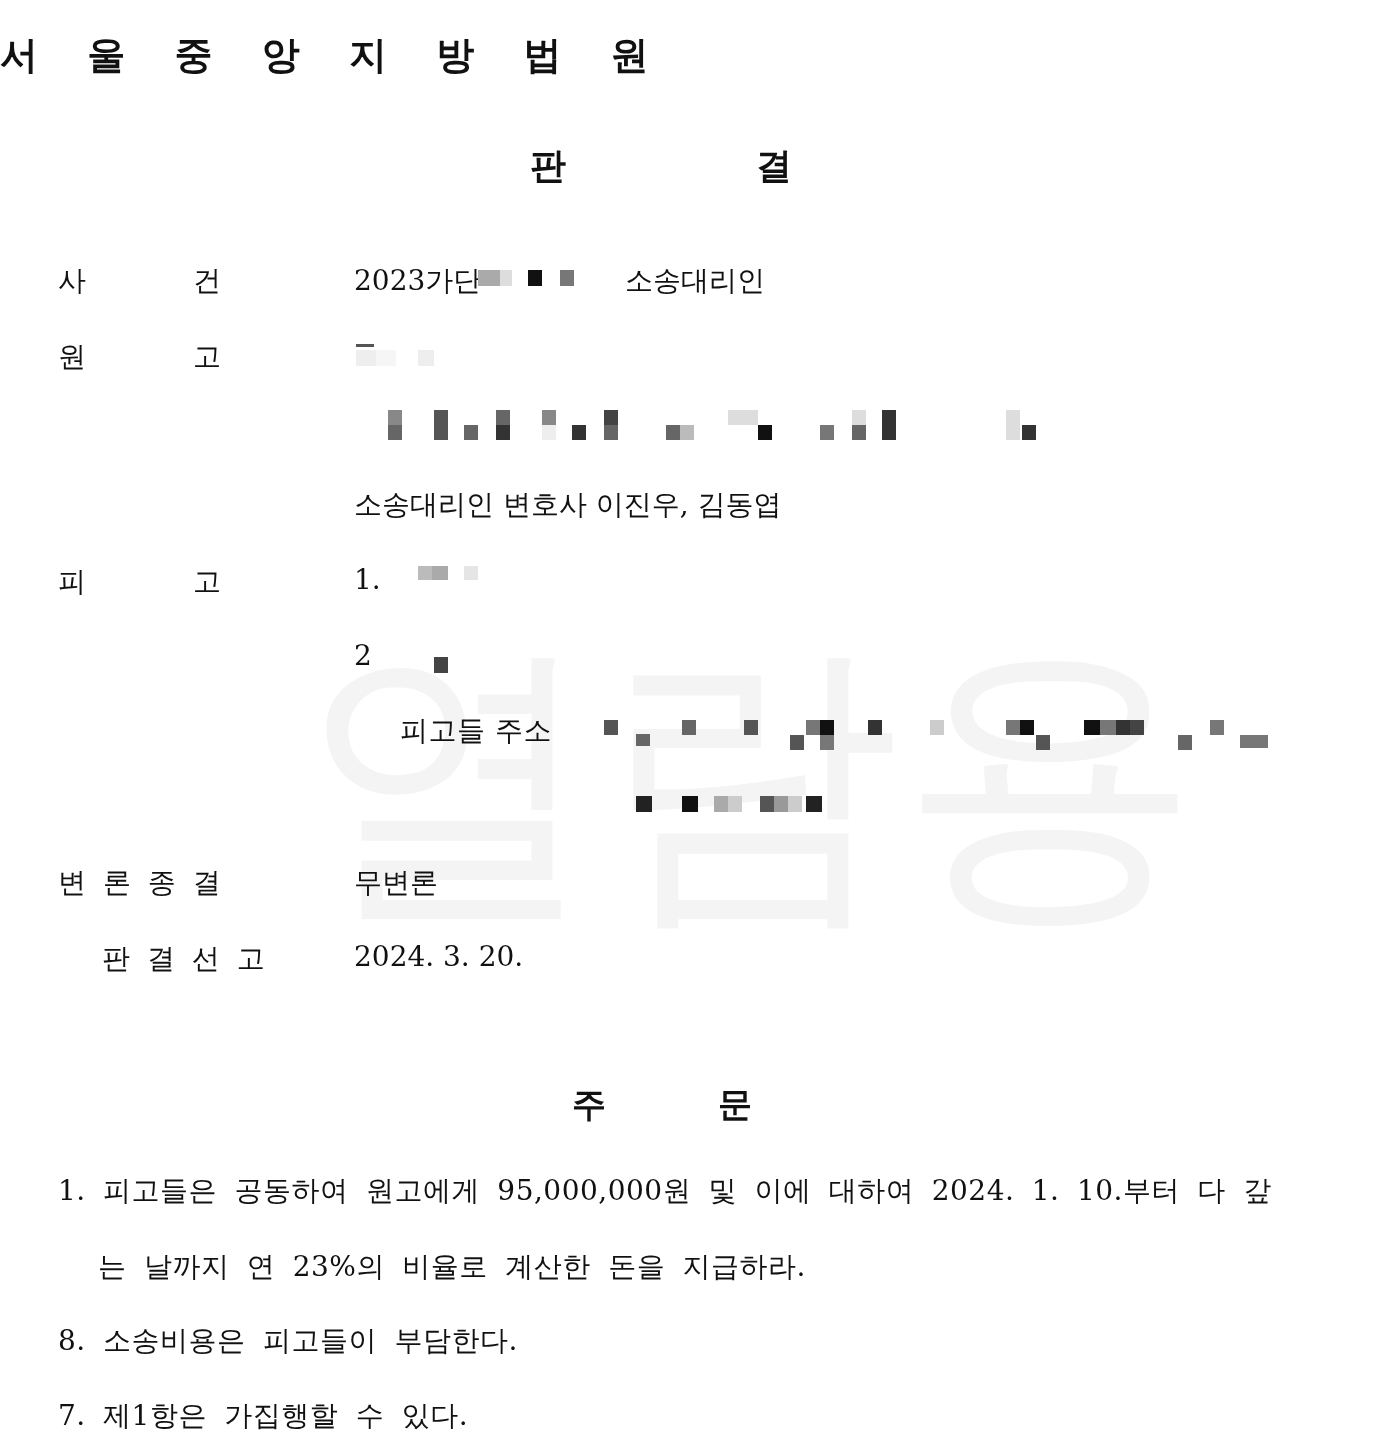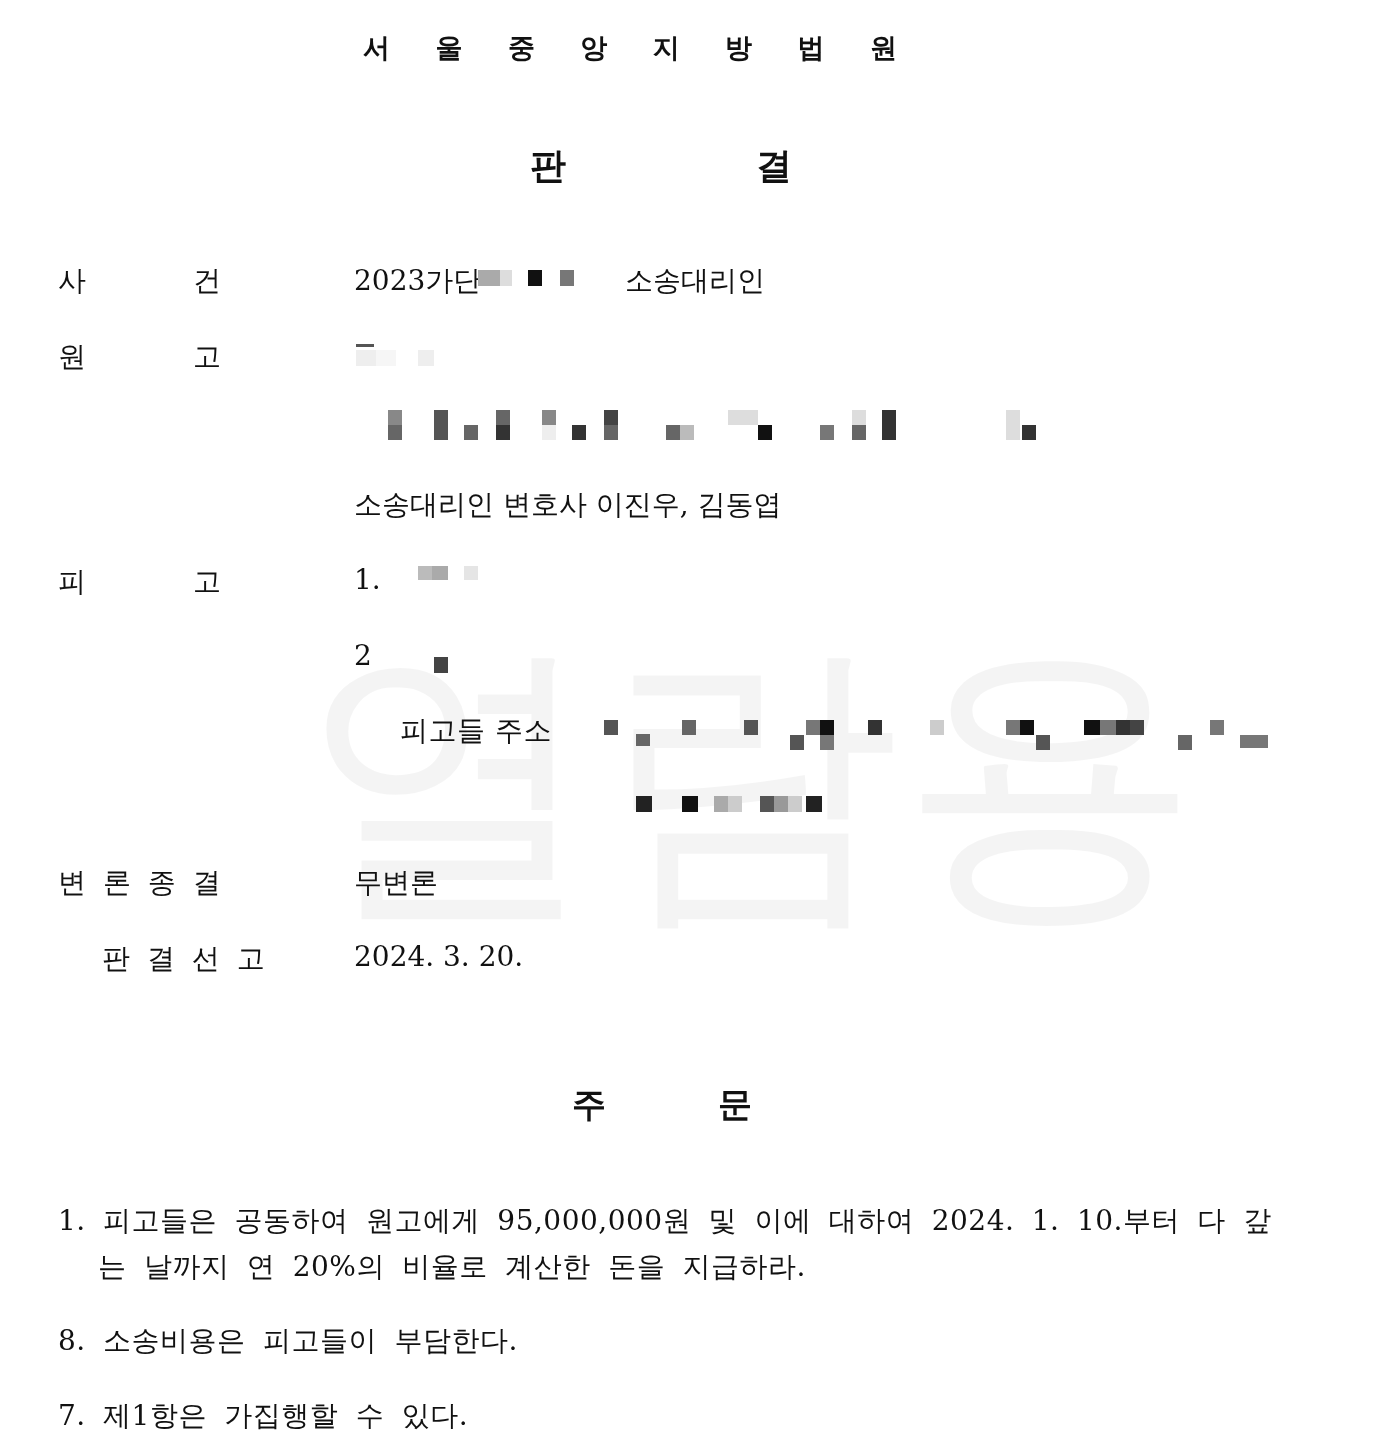--- a/index.html
+++ b/index.html
@@ -1,18 +1,18 @@
 <!DOCTYPE html>
 <html><head>
   <meta charset="utf-8">
   <style>
     html, body { margin: 0; padding: 0; background: #ffffff; }
     body { width: 1375px; height: 1434px; position: relative; overflow: hidden; color: #111; font-family: "DejaVu Serif", "Liberation Serif", serif; }
     .abs { position: absolute; white-space: nowrap; }
-    .court-title { left: 0; width: 1278px; top: 30px; text-align: center; font-family: "DejaVu Sans", sans-serif; font-weight: bold; font-size: 27px; letter-spacing: 18px; }
+    .court-title { left: 0; width: 1278px; top: 30px; text-align: left; font-family: "DejaVu Sans", sans-serif; font-weight: bold; font-size: 38px; letter-spacing: 18px; }
     .doc-title { top: 142px; font-family: "DejaVu Sans", sans-serif; font-weight: bold; font-size: 36px; }
     .sec-title { top: 1082px; font-family: "DejaVu Sans", sans-serif; font-weight: bold; font-size: 34px; }
     .row-label { font-size: 28px; }
     .row-value { font-size: 28px; left: 354px; }
     .body-text { font-size: 28px; letter-spacing: 0.5px; }
     .redact { position: absolute; }
     .redact span { position: absolute; display: block; }
     .watermark { position: absolute; color: rgba(0,0,0,0.045); font-family: "DejaVu Sans", sans-serif; font-size: 300px; line-height: 1; pointer-events: none; }
   </style>
 </head>
@@ -113,16 +113,16 @@
 </div>
 
 <div class="abs row-label" style="left:58px; top:864px; letter-spacing:4px;">변 론 종 결</div>
 <div class="abs row-value" style="top:864px;">무변론</div>
 <div class="abs row-label" style="left:58px; top:940px; letter-spacing:4px;margin-left:44px;">판 결 선 고</div>
 <div class="abs row-value" style="top:940px;">2024. 3. 20.</div>
 
 <div class="abs sec-title" style="left:572px;">주</div>
 <div class="abs sec-title" style="left:718px;">문</div>
 
-<div class="abs body-text" style="left:58px; top:1172px; word-spacing:8px;margin-top:30px;">1. 피고들은 공동하여 원고에게 95,000,000원 및 이에 대하여 2024. 1. 10.부터 다 갚</div>
-<div class="abs body-text" style="left:98px; top:1248px; word-spacing:8px;">는 날까지 연 20%의 비율로 계산한 돈을 지급하라.</div>
+<div class="abs body-text" style="left:58px; top:1172px; word-spacing:8px;">1. 피고들은 공동하여 원고에게 95,000,000원 및 이에 대하여 2024. 1. 10.부터 다 갚</div>
+<div class="abs body-text" style="left:98px; top:1248px; word-spacing:8px;">는 날까지 연 23%의 비율로 계산한 돈을 지급하라.</div>
 <div class="abs body-text" style="left:58px; top:1322px; word-spacing:8px;">8. 소송비용은 피고들이 부담한다.</div>
 <div class="abs body-text" style="left:58px; top:1397px; word-spacing:8px;">7. 제1항은 가집행할 수 있다.</div>
 
 </body></html>

